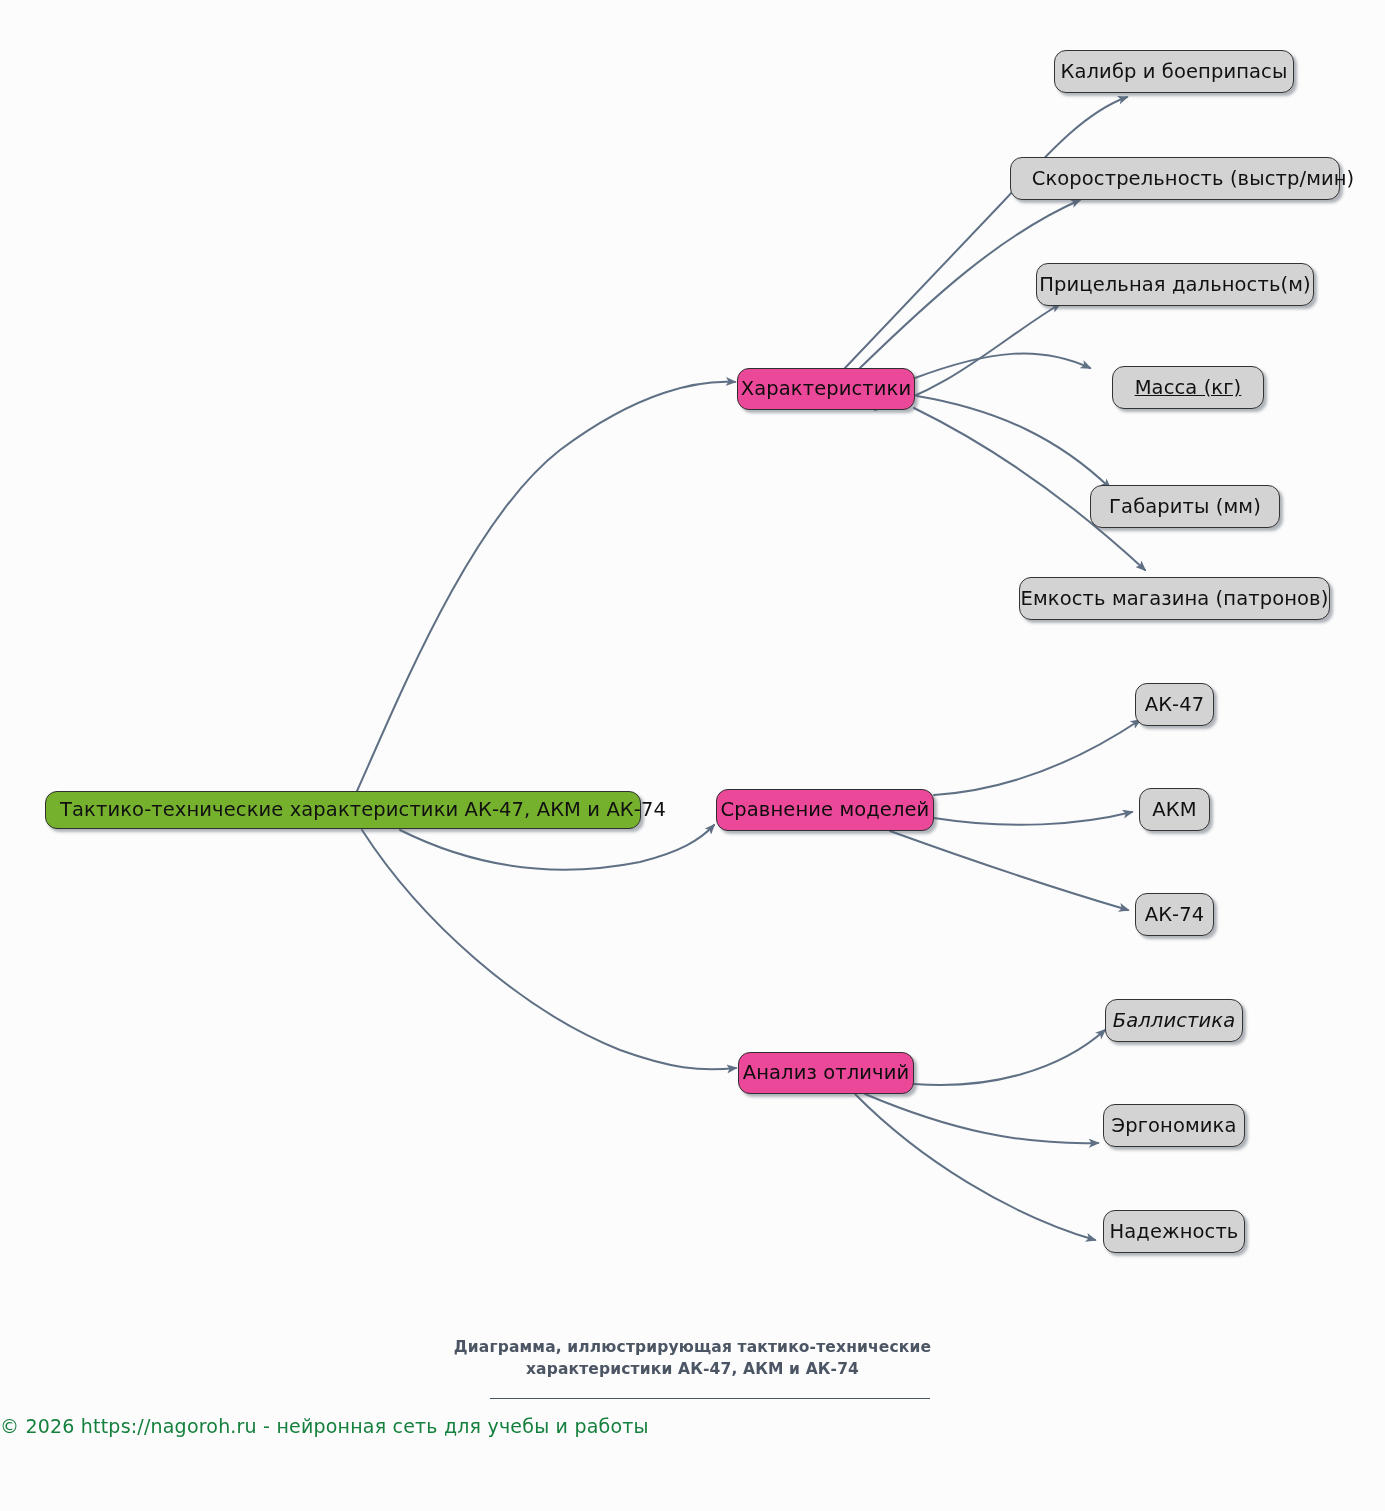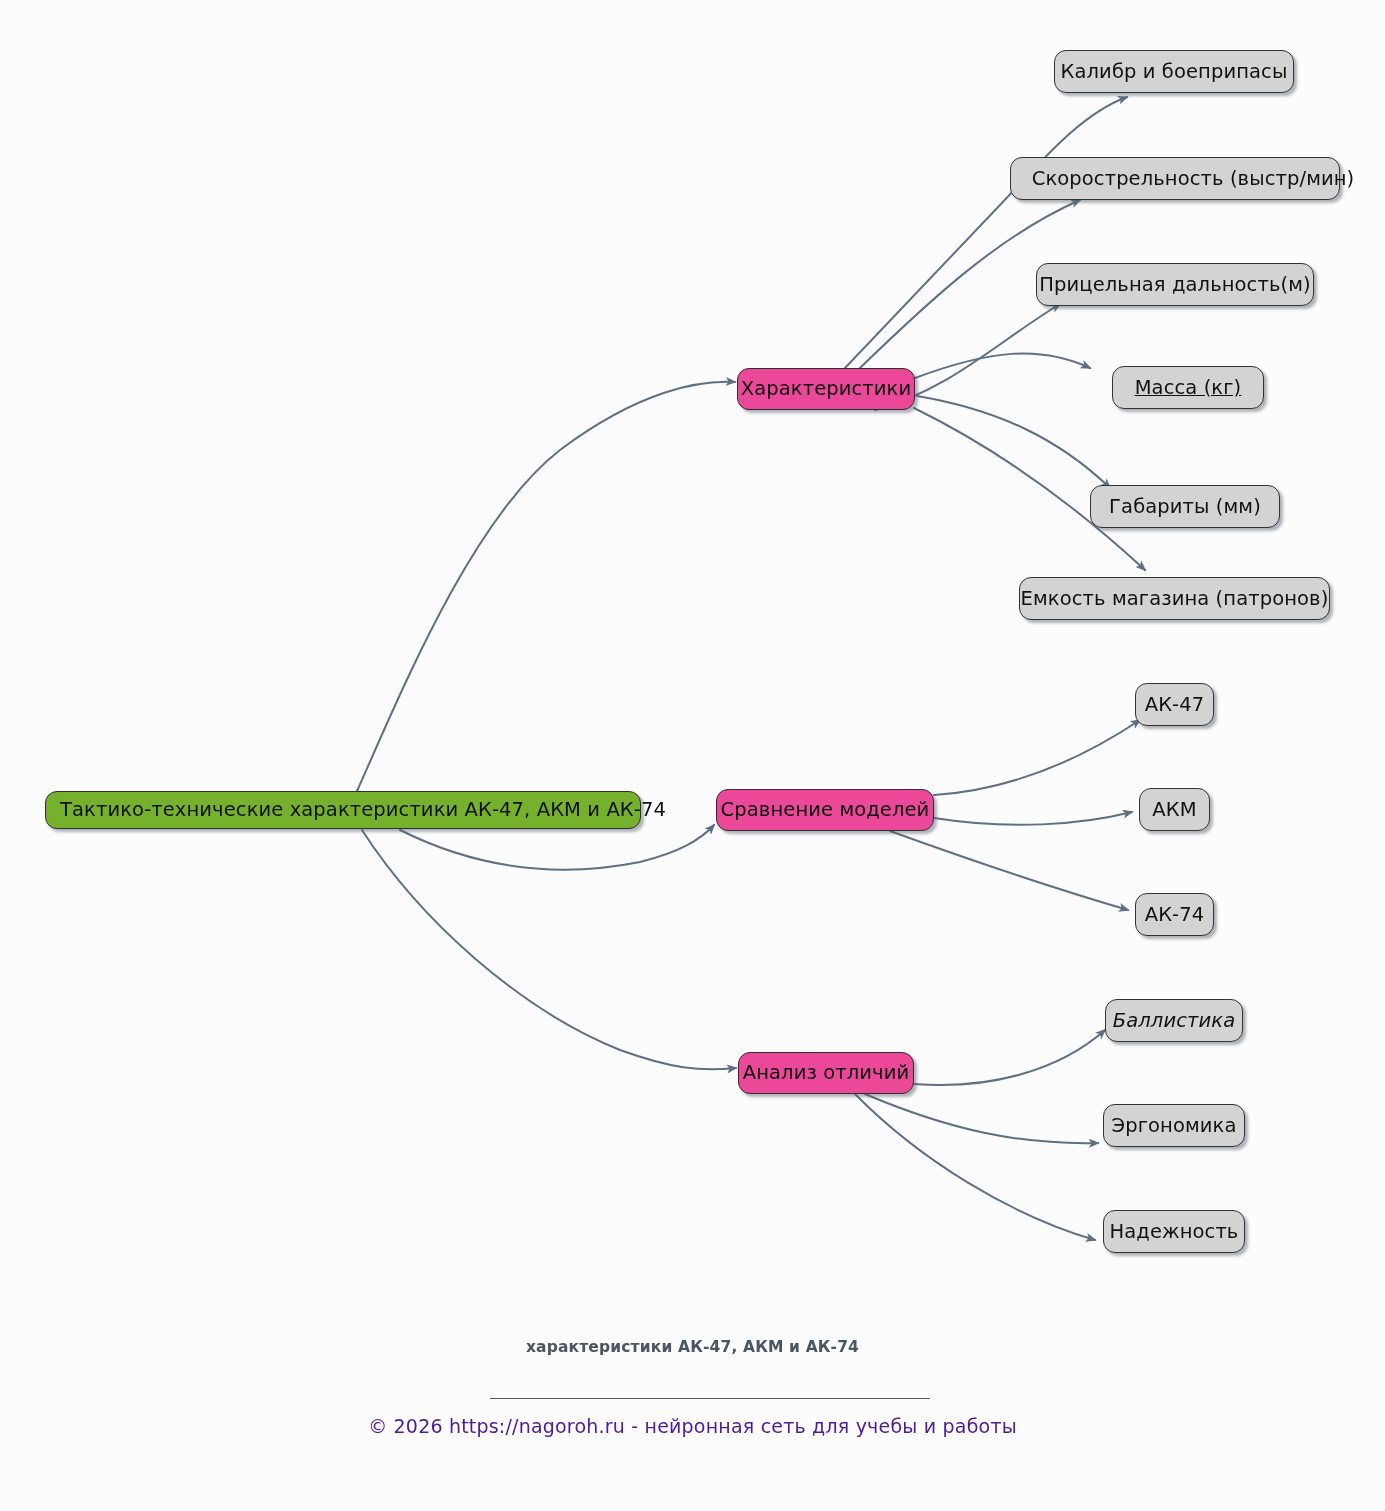--- a/index.html
+++ b/index.html
@@ -74,23 +74,23 @@
     top: 1398px;
     width: 440px;
     height: 1px;
     background: #4b5563;
   }
   #footer {
     position: absolute;
     left: 0;
     right: 0;
     top: 1415px;
-    text-align: center;
+    text-align: left;
     font-size: 19px;
-    color: #4c1d95;
+    color: #15803d;
     letter-spacing: 0.2px;
   }
 </style>
 </head>
 <body style="background: rgb(252, 252, 252);">
 
 <div id="diagram-root">
 
   <svg id="edges" viewBox="0 0 1385 1511">
     <defs>
@@ -162,20 +162,21 @@
       </div>
       <div class="node leaf" style="left: 1103px; top: 1104px; width: 142px; height: 43px;">
         <span>Эргономика</span>
       </div>
       <div class="node leaf" style="left: 1103px; top: 1210px; width: 142px; height: 43px;">
         <span>Надежность</span>
       </div>
     </div>
 
   <div id="caption">
+    <span>Диаграмма, иллюстрирующая тактико-технические</span>
     <span id="caption-line2">характеристики АК-47, АКМ и АК-74</span>
   </div>
 
   <div id="footer-divider"></div>
 
   <div id="footer">© 2026 https://nagoroh.ru - нейронная сеть для учебы и работы</div>
 
 </div>
 
 </body></html>

